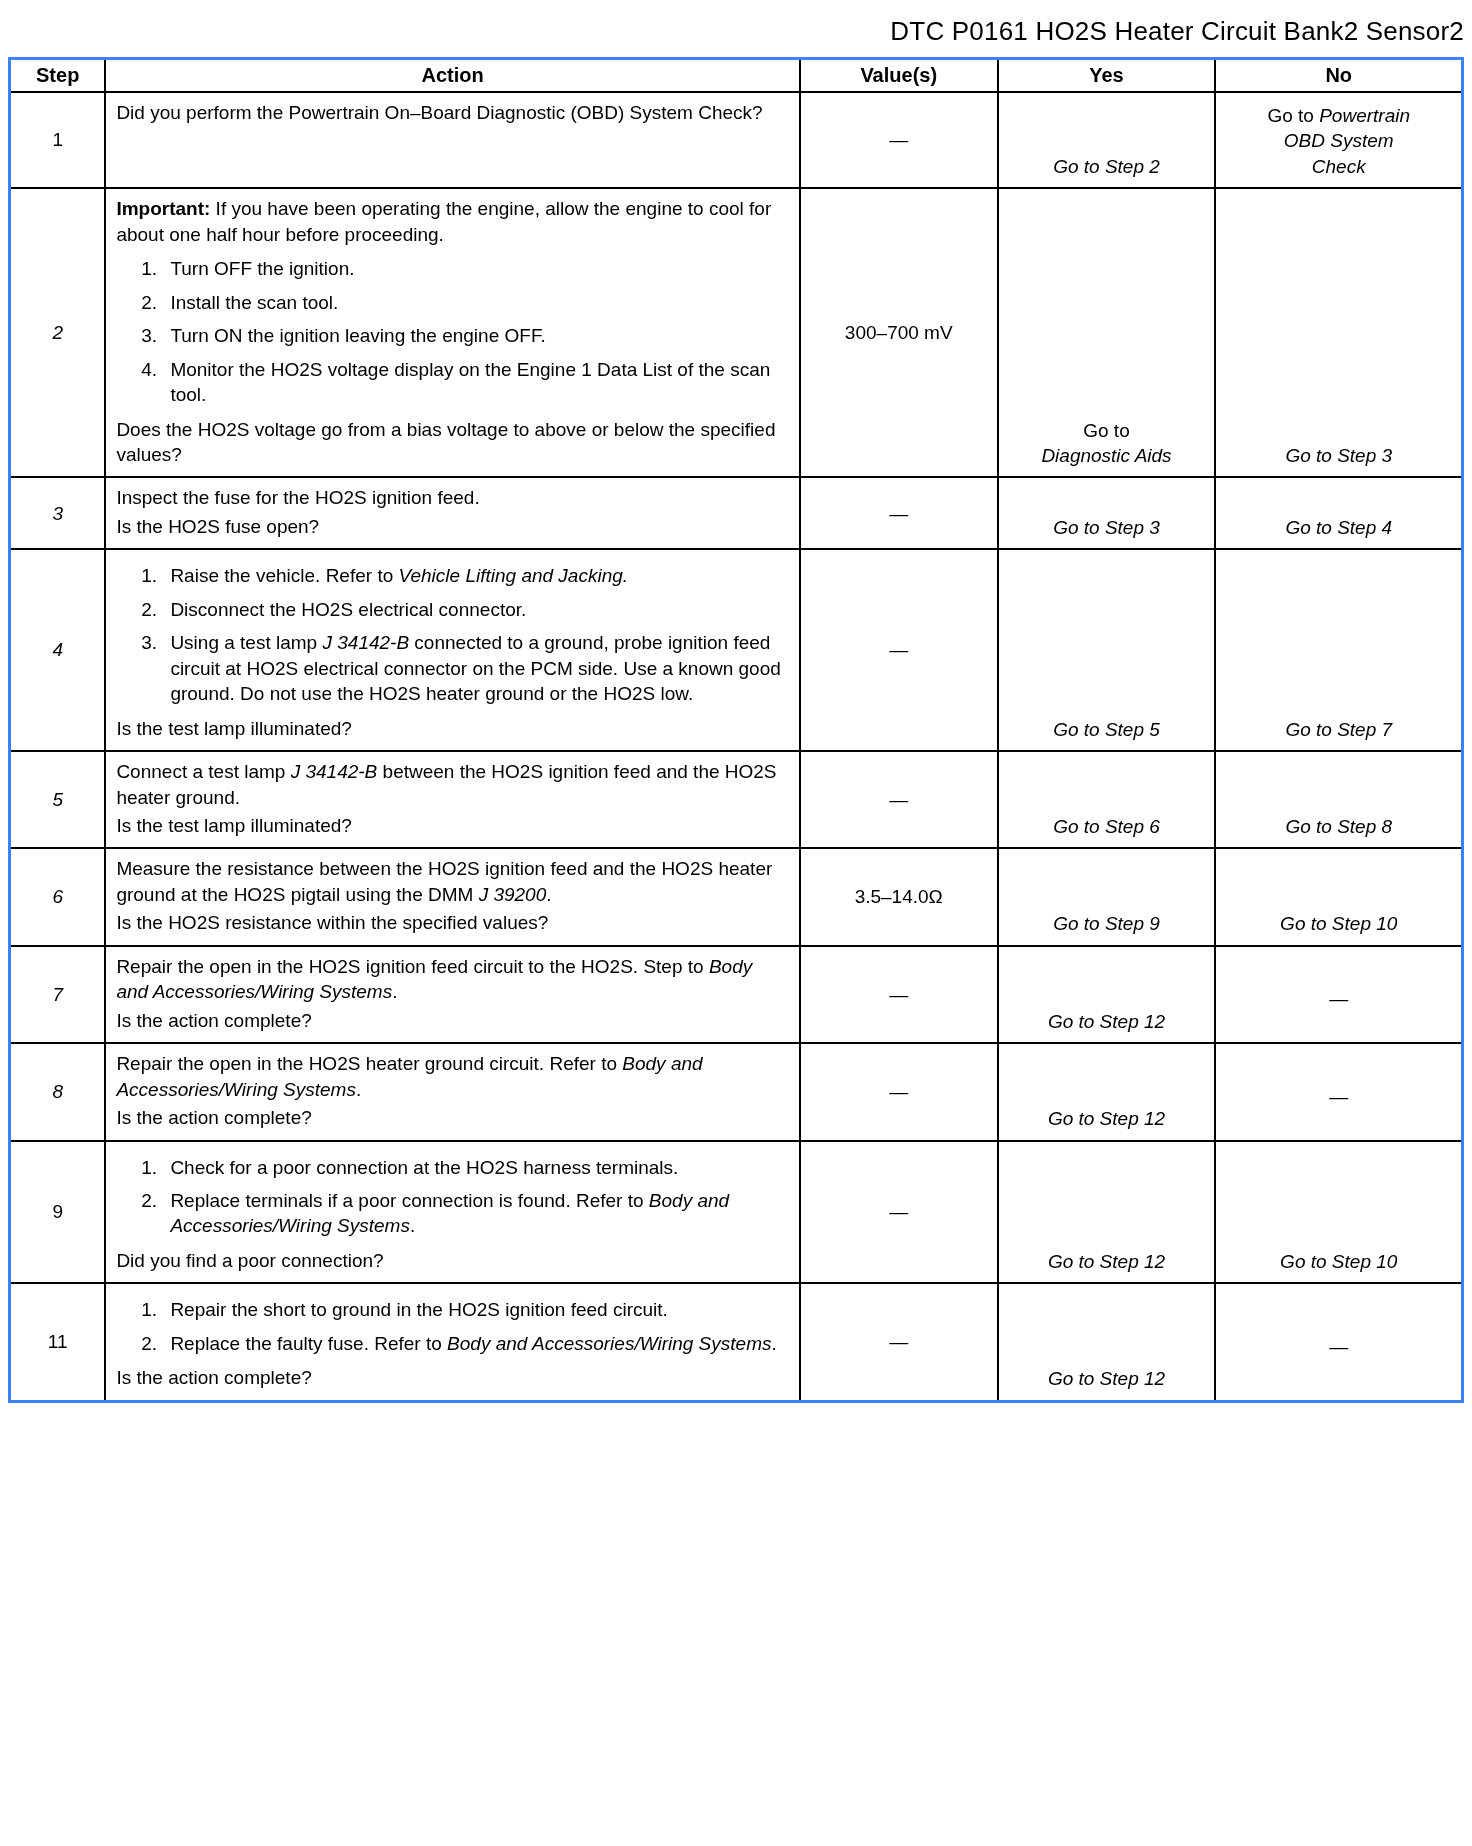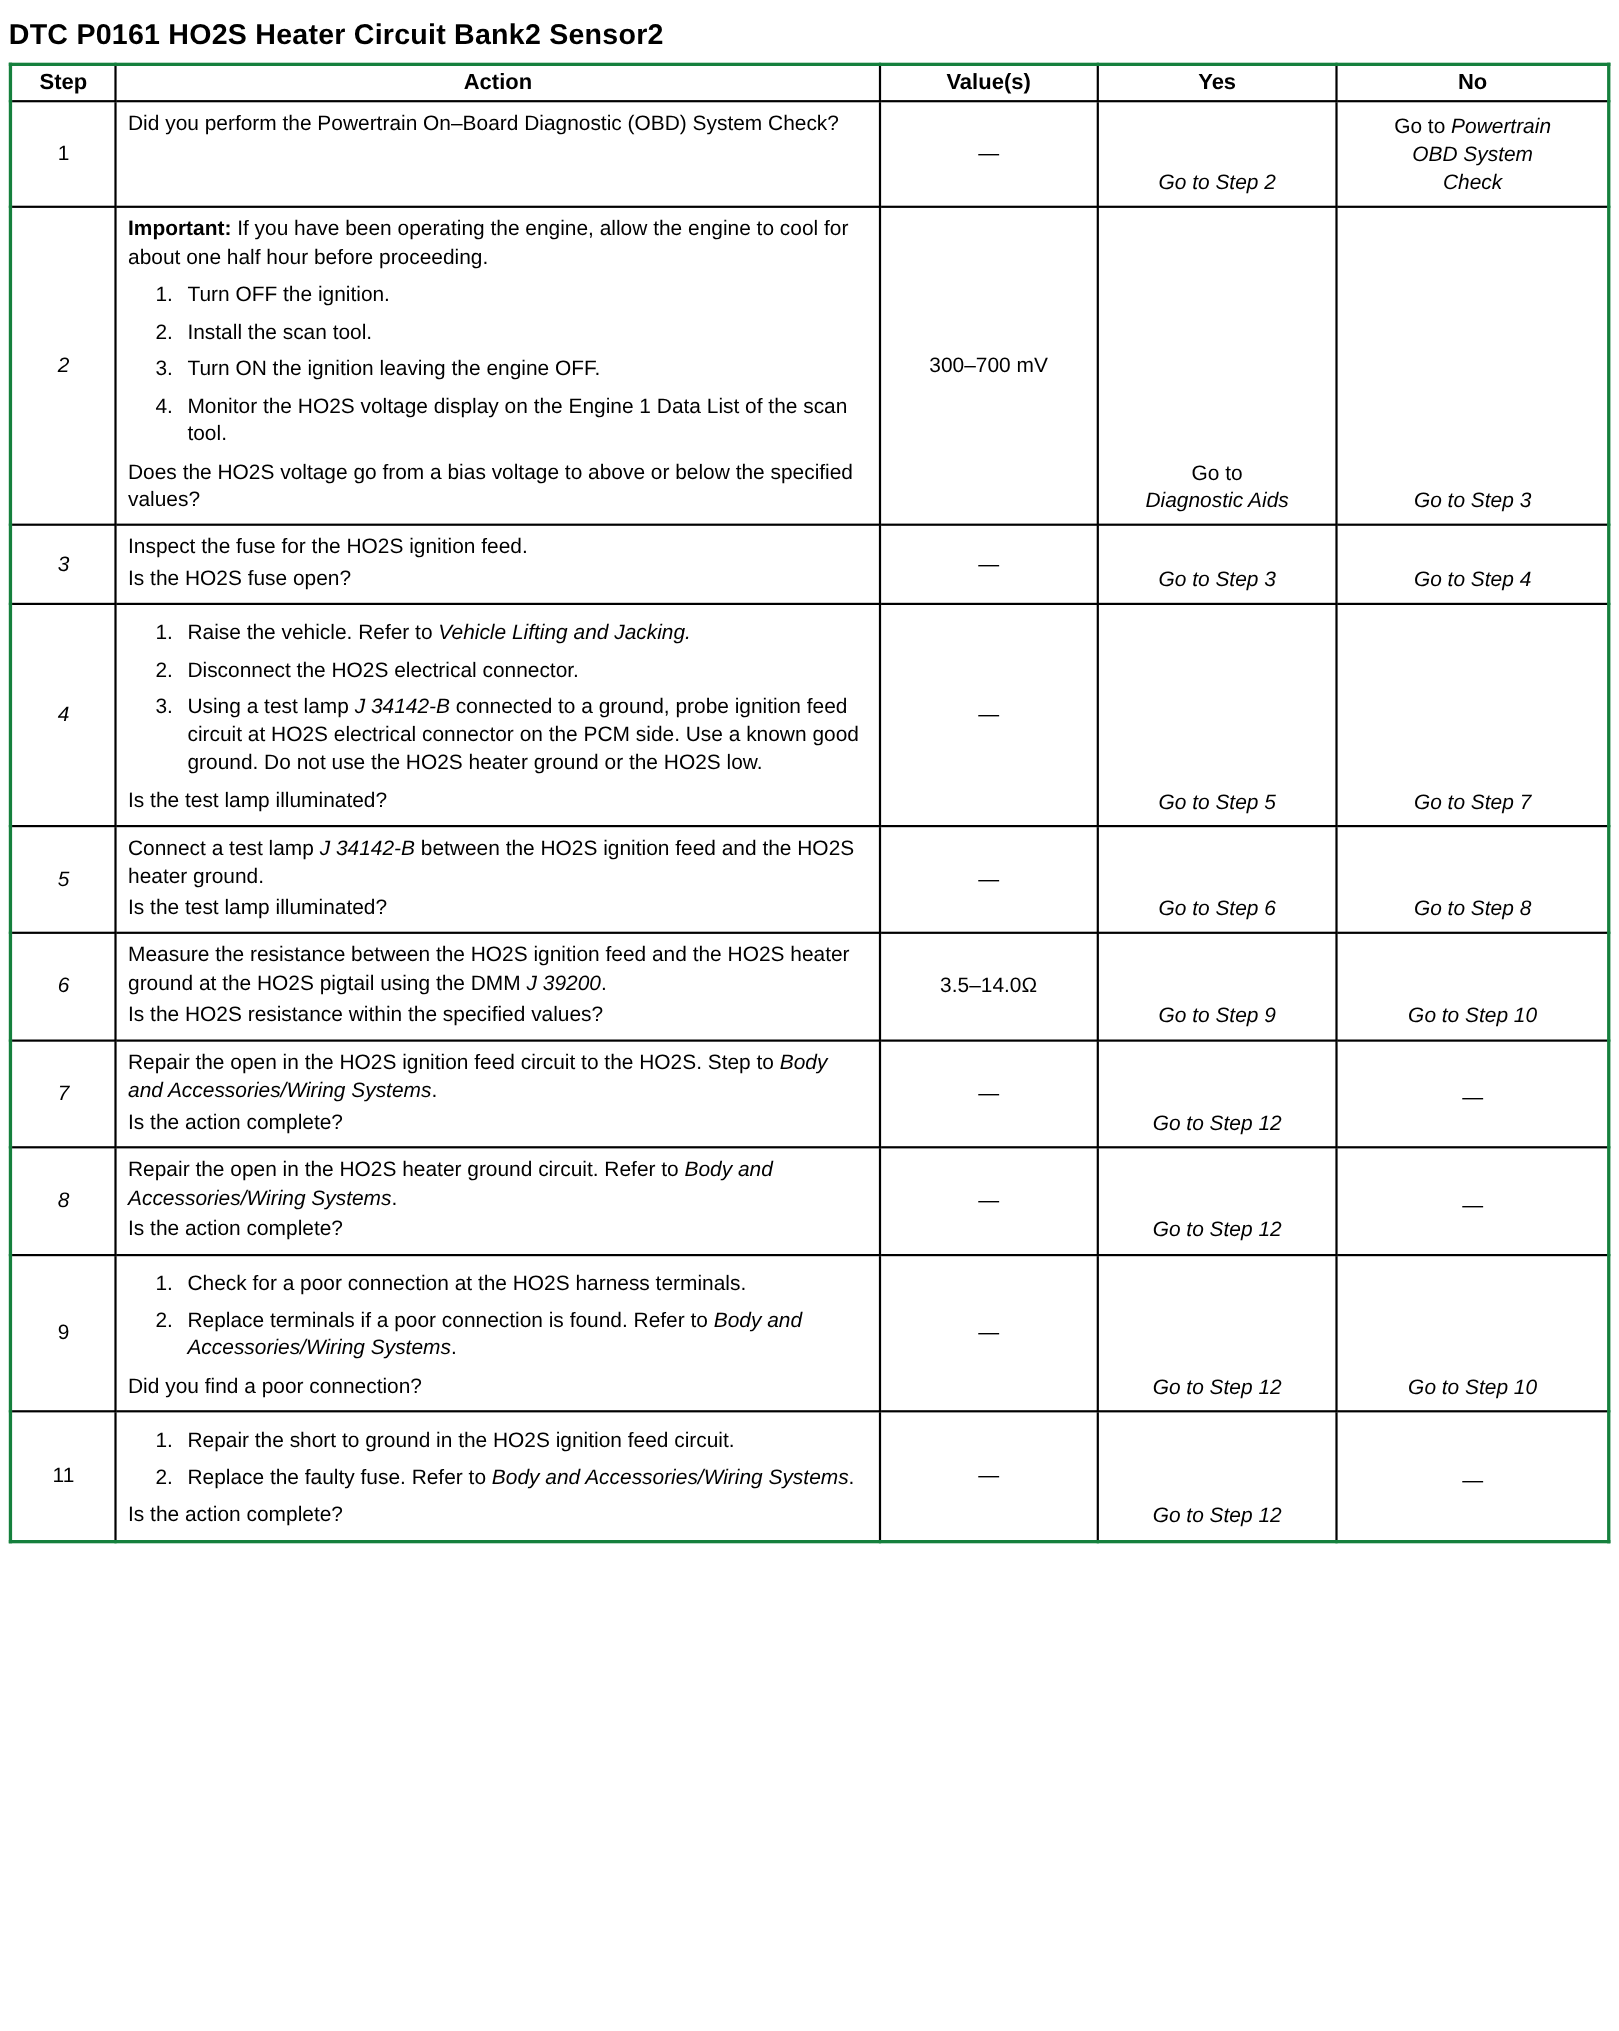--- a/index.html
+++ b/index.html
@@ -6,30 +6,30 @@
   html, body { margin: 0; padding: 0; background: #ffffff; }
   body {
     width: 1472px;
     min-height: 1846px;
     font-family: "Liberation Sans", sans-serif;
     color: #000;
     -webkit-font-smoothing: antialiased;
   }
   .page { padding: 10px 8px 40px 8px; }
   .doc-title {
-    text-align: left;
-    font-weight: bold;
+    text-align: right;
+    font-weight: normal;
     font-size: 26px;
     letter-spacing: 0.2px;
     margin: 6px 0 10px 0;
   }
   table.diag {
     width: 100%;
     border-collapse: collapse;
-    border: 3px solid #15803d;
+    border: 3px solid #3b82f6;
     table-layout: fixed;
   }
   th, td { border: 2px solid #000; }
   thead th {
     font-size: 20px;
     font-weight: bold;
     text-align: center;
     padding: 4px 2px;
   }
   td {

